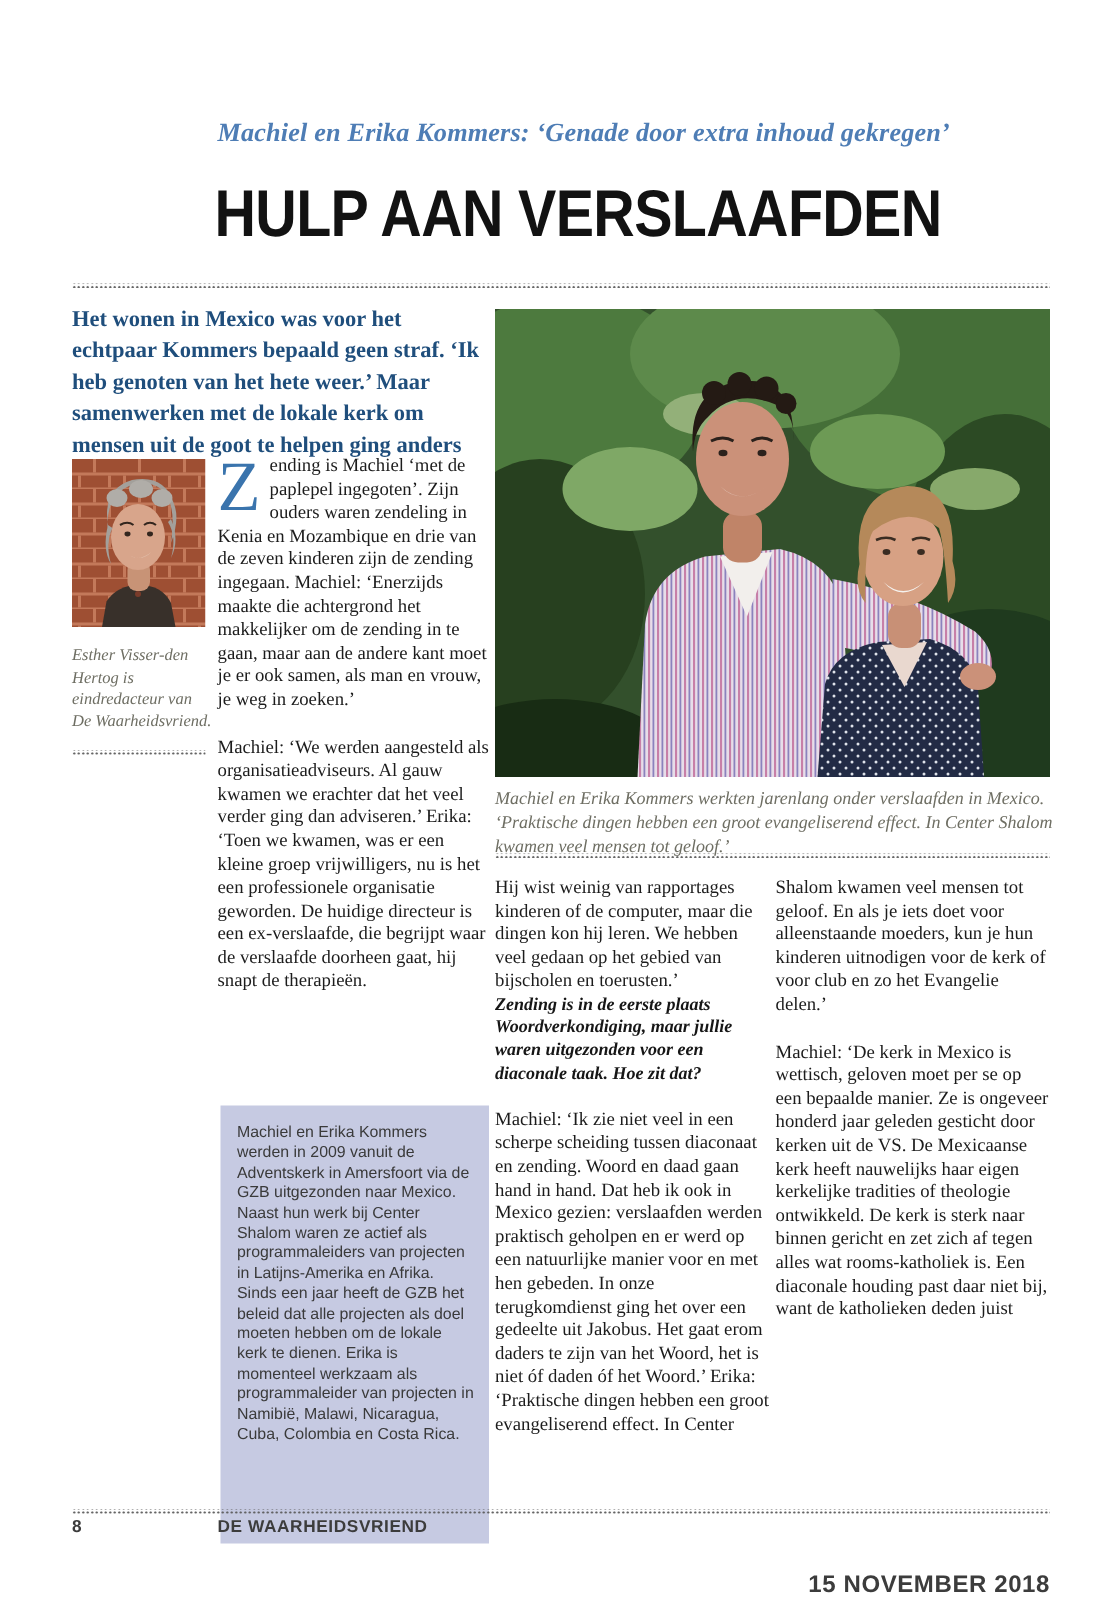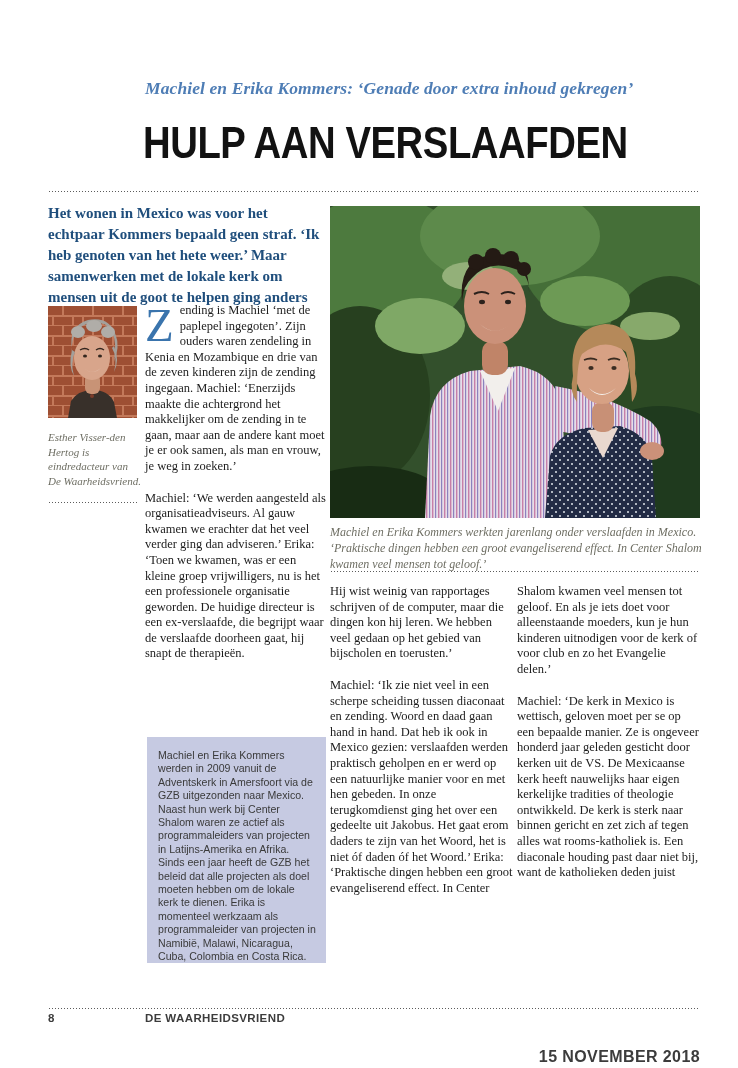--- a/index.html
+++ b/index.html
@@ -34,21 +34,21 @@
   .col{position:absolute;font-size:12.5px;line-height:15.6px;text-align:left;}
   .col1{left:145px;top:303px;width:181px;}
   .col2{left:330px;top:584px;width:183px;}
   .col3{left:517px;top:584px;width:183px;}
   .question{font-weight:700;font-style:italic;font-size:12px;line-height:15.2px;margin-top:9px;color:#161616;}
   .answer,.para{color:var(--body-ink);}
   .col p{margin:0;}
   .col .answer{margin-top:16px;}
   .dropcap{float:left;font-size:47px;line-height:41px;padding-top:2px;margin:0 6px 0 0;
            color:var(--dropcap-blue);font-family:"Liberation Serif",serif;}
-  .infobox{position:absolute;left:147px;top:737px;width:179px;height:226px;
+  .infobox{position:absolute;left:147px;top:737px;width:179px;height:292px;
            background:var(--infobox-bg);padding:12px 10px 10px 11px;
            font-family:"Liberation Sans",sans-serif;font-size:10.6px;line-height:13.4px;color:#3a3a3a;}
   .footer-num{position:absolute;left:48px;top:1012px;
         font-family:"Liberation Sans",sans-serif;font-weight:700;font-size:11.5px;color:var(--footer-ink);}
   .footer-mag{position:absolute;left:145px;top:1012px;letter-spacing:.4px;
         font-family:"Liberation Sans",sans-serif;font-weight:700;font-size:11.5px;color:var(--footer-ink);}
   .footer-date{position:absolute;right:38px;top:1048px;letter-spacing:.4px;
         font-family:"Liberation Sans",sans-serif;font-weight:700;font-size:16px;color:var(--footer-ink);}
 </style>
 </head>
@@ -152,21 +152,22 @@
   <div class="dotrule rule-author"></div>
 
   <div class="col col1">
     <p class="para"><span class="dropcap">Z</span><span>ending is Machiel ‘met de paplepel ingegoten’. Zijn ouders waren zendeling in Kenia en Mozambique en drie van de zeven kinderen zijn de zending ingegaan. Machiel: ‘Enerzijds maakte die achtergrond het makkelijker om de zending in te gaan, maar aan de andere kant moet je er ook samen, als man en vrouw, je weg in zoeken.’</span></p>
     <p class="answer">Machiel: ‘We werden aangesteld als organisatieadviseurs. Al gauw kwamen we erachter dat het veel verder ging dan adviseren.’ Erika: ‘Toen we kwamen, was er een kleine groep vrijwilligers, nu is het een professionele organisatie geworden. De huidige directeur is een ex-verslaafde, die begrijpt waar de verslaafde doorheen gaat, hij snapt de therapieën.</p>
   </div>
 
   <div class="infobox">Machiel en Erika Kommers werden in 2009 vanuit de Adventskerk in Amersfoort via de GZB uitgezonden naar Mexico. Naast hun werk bij Center Shalom waren ze actief als programmaleiders van projecten in Latijns-Amerika en Afrika. Sinds een jaar heeft de GZB het beleid dat alle projecten als doel moeten hebben om de lokale kerk te dienen. Erika is momenteel werkzaam als programmaleider van projecten in Namibië, Malawi, Nicaragua, Cuba, Colombia en Costa Rica.</div>
 
   <div class="col col2">
-    <p class="para">Hij wist weinig van rapportages schrijven of de computer, maar die dingen kon hij leren. We hebben veel gedaan op het gebied van bijscholen en toerusten.’</p>
+    <p class="para">Hij wist weinig van rapportages kinderen of de computer, maar die dingen kon hij leren. We hebben veel gedaan op het gebied van bijscholen en toerusten.’</p>
+    <p class="question">Zending is in de eerste plaats Woordverkondiging, maar jullie waren uitgezonden voor een diaconale taak. Hoe zit dat?</p>
     <p class="answer">Machiel: ‘Ik zie niet veel in een scherpe scheiding tussen diaconaat en zending. Woord en daad gaan hand in hand. Dat heb ik ook in Mexico gezien: verslaafden werden praktisch geholpen en er werd op een natuurlijke manier voor en met hen gebeden. In onze terugkomdienst ging het over een gedeelte uit Jakobus. Het gaat erom daders te zijn van het Woord, het is niet óf daden óf het Woord.’ Erika: ‘Praktische dingen hebben een groot evangeliserend effect. In Center</p>
   </div>
 
   <div class="col col3">
     <p class="para">Shalom kwamen veel mensen tot geloof. En als je iets doet voor alleenstaande moeders, kun je hun kinderen uitnodigen voor de kerk of voor club en zo het Evangelie delen.’</p>
     <p class="answer">Machiel: ‘De kerk in Mexico is wettisch, geloven moet per se op een bepaalde manier. Ze is ongeveer honderd jaar geleden gesticht door kerken uit de VS. De Mexicaanse kerk heeft nauwelijks haar eigen kerkelijke tradities of theologie ontwikkeld. De kerk is sterk naar binnen gericht en zet zich af tegen alles wat rooms-katholiek is. Een diaconale houding past daar niet bij, want de katholieken deden juist</p>
   </div>
 
   <div class="dotrule rule-footer"></div>
   <div class="footer-num">8</div>

